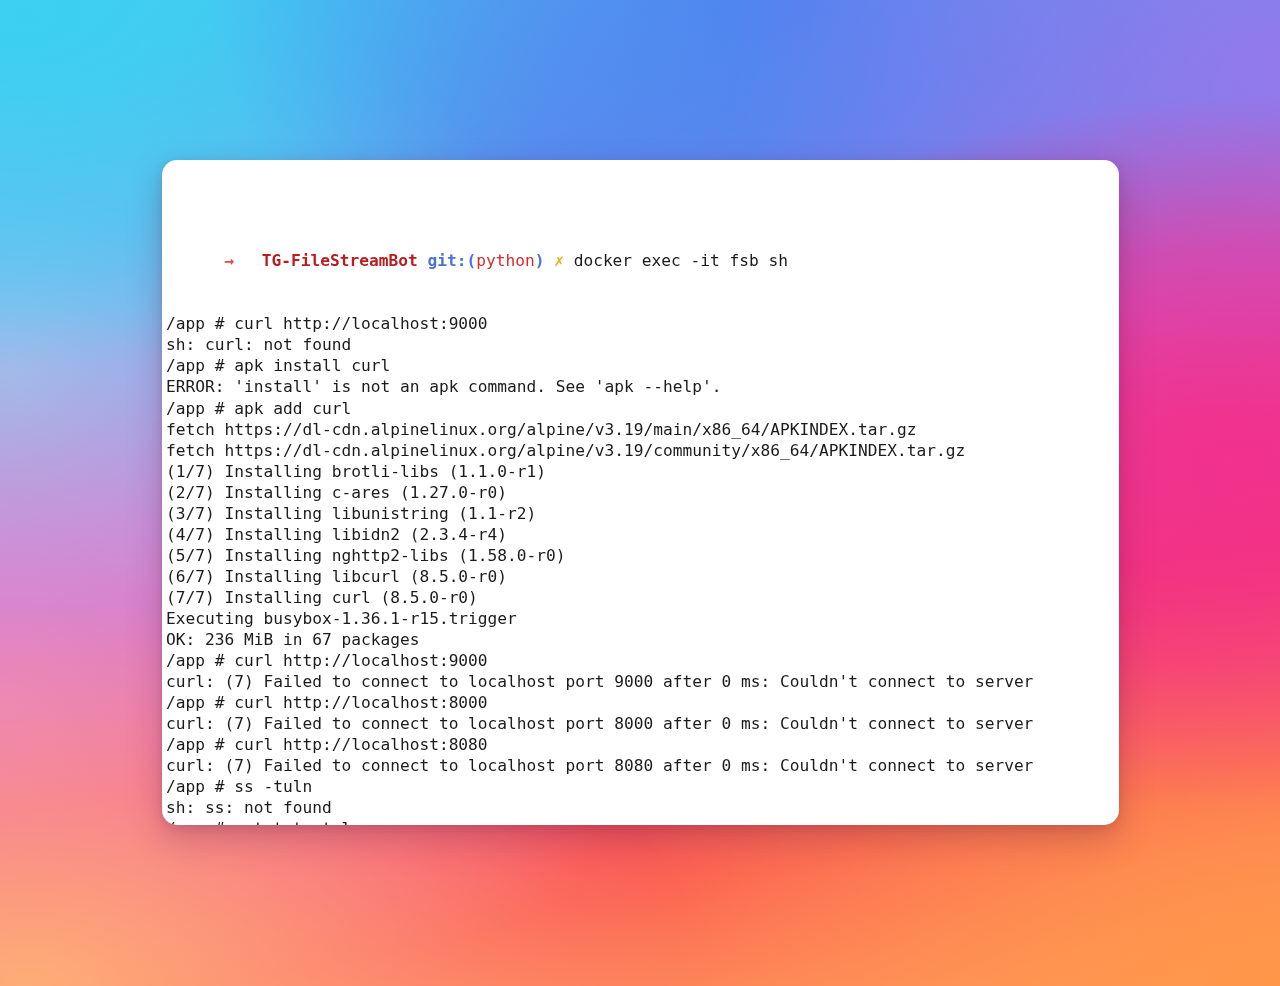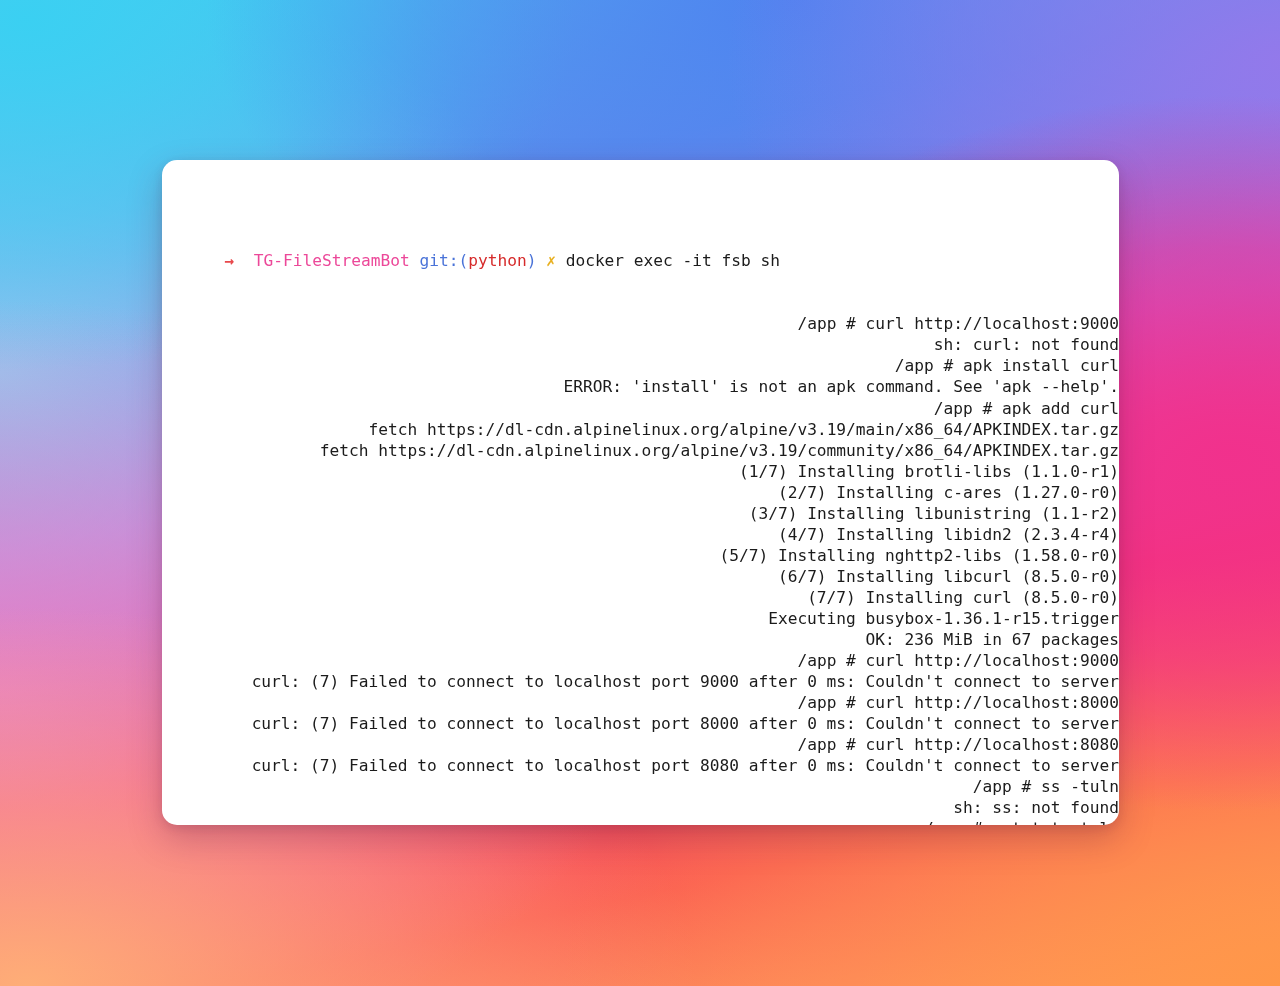--- a/index.html
+++ b/index.html
@@ -42,25 +42,25 @@
     font-family:"DejaVu Sans Mono", monospace;
     font-size:16.2px;
     line-height:21.05px;
     color:#1b1b1b;
     white-space:pre;
     letter-spacing:0px;
   }
   .line { height:21.05px; white-space:pre; }
   .seg { white-space:pre; }
   .c-arrow  { color:#e8484b; font-weight:bold; }
-  .c-repo   { color:#ec4899; font-weight:normal; }
-  .c-git    { color:#4a73d8; font-weight:normal; }
+  .c-repo   { color:#b91c1c; font-weight:bold;margin-left:8px; }
+  .c-git    { color:#4a73d8; font-weight:bold; }
   .c-branch { color:#d62b2b; font-weight:normal; }
   .c-mark   { color:#e8b020; font-weight:bold; }
-  .c-plain  { color:#1b1b1b;text-align:right; }
+  .c-plain  { color:#1b1b1b; }
 </style>
 </head>
 <body>
 
 <div id="wallpaper"></div>
 
 <div id="terminal-window">
   <div id="terminal-body">
 
     <div class="line">

